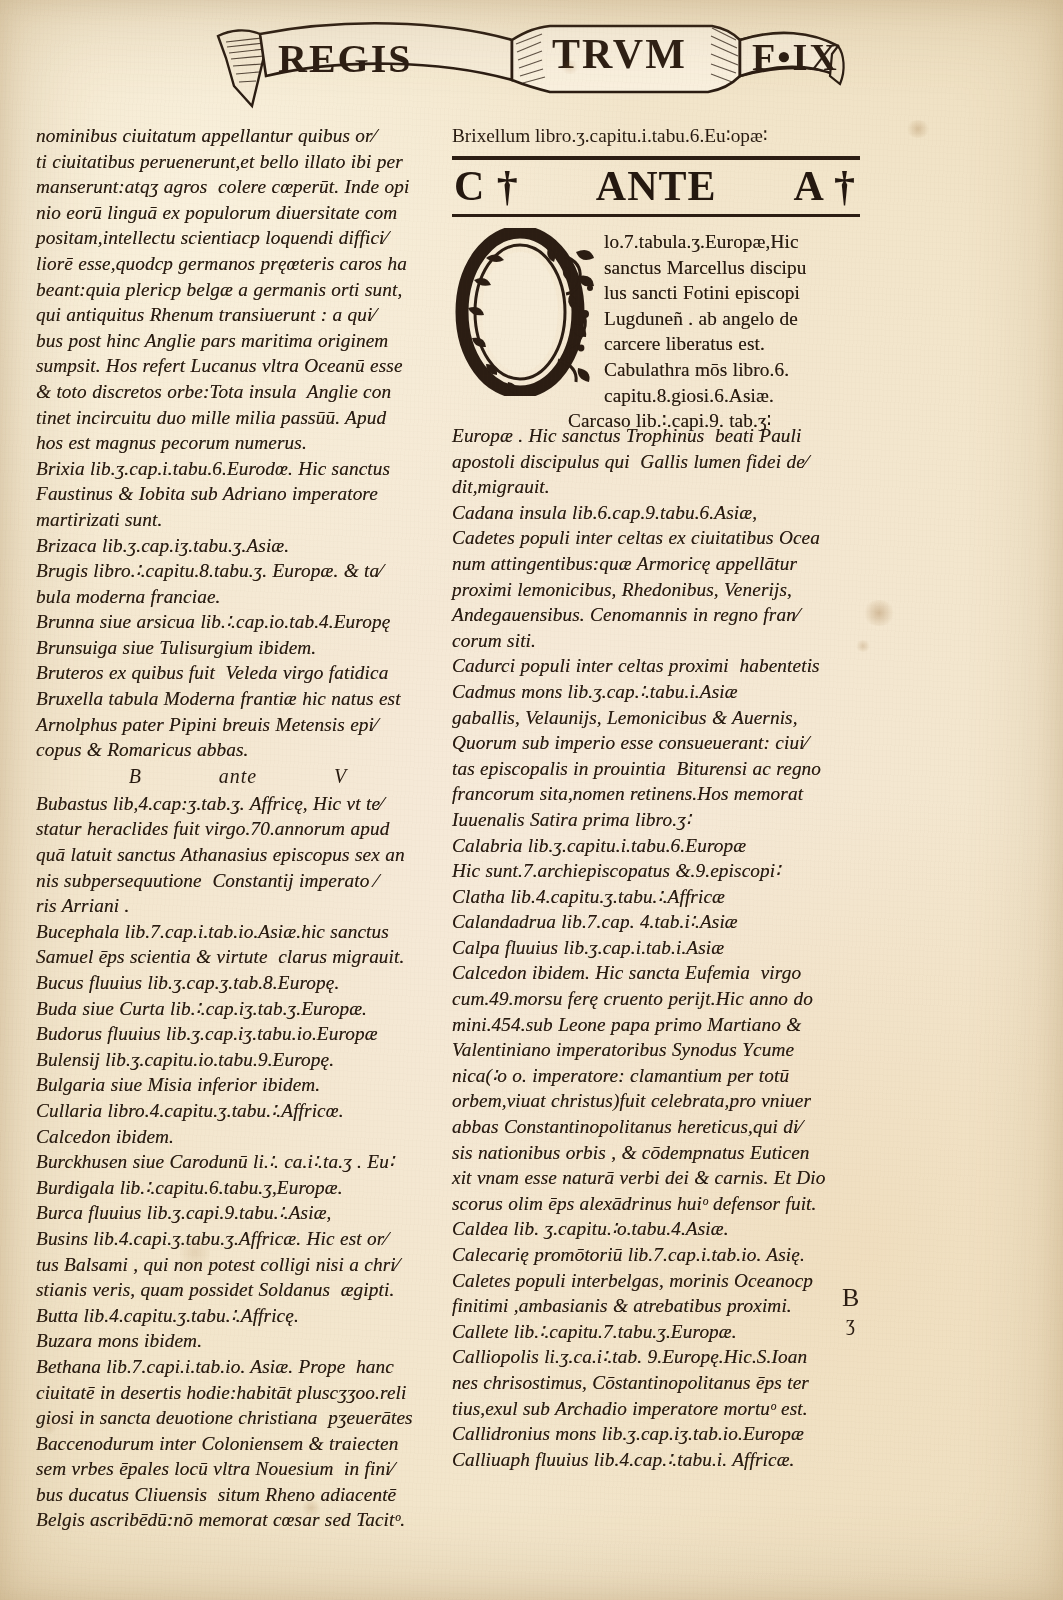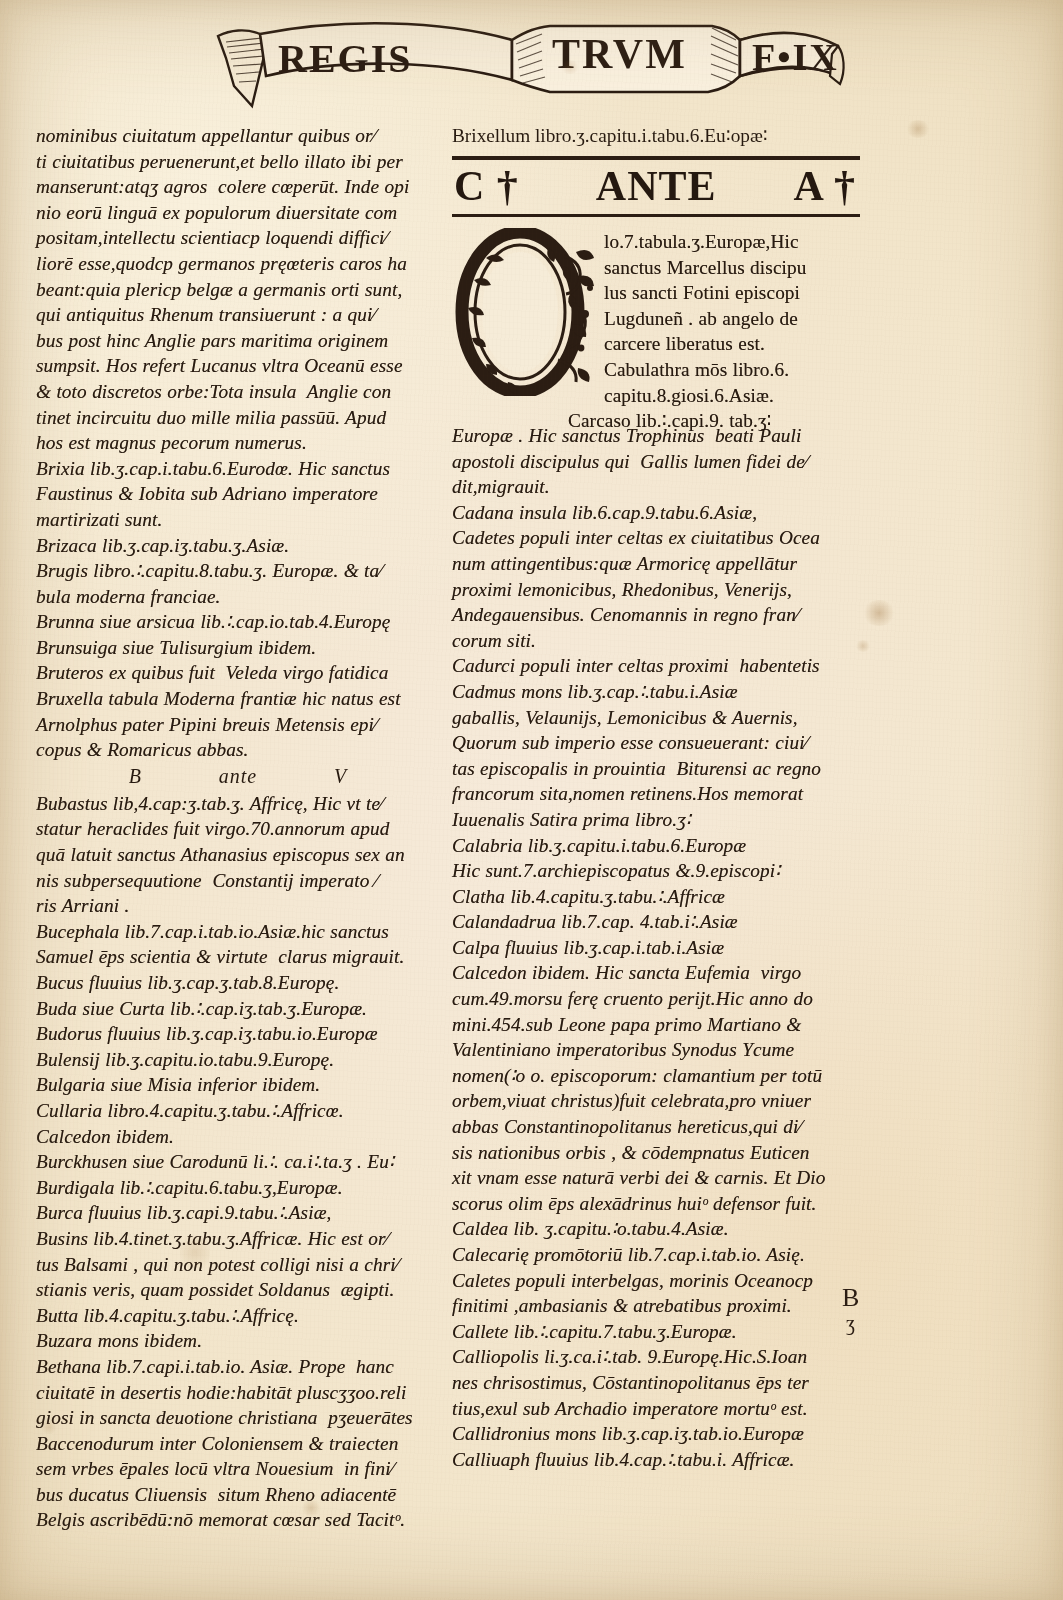--- a/index.html
+++ b/index.html
@@ -250,21 +250,21 @@
           <div class="ln">Bucus fluuius lib.ʒ.cap.ʒ.tab.8.Europę.</div>
           <div class="ln">Buda siue Curta lib.∶.cap.iʒ.tab.ʒ.Europæ.</div>
           <div class="ln">Budorus fluuius lib.ʒ.cap.iʒ.tabu.io.Europæ</div>
           <div class="ln">Bulensij lib.ʒ.capitu.io.tabu.9.Europę.</div>
           <div class="ln">Bulgaria siue Misia inferior ibidem.</div>
           <div class="ln">Cullaria libro.4.capitu.ʒ.tabu.∶.Affricœ.</div>
           <div class="ln">Calcedon ibidem.</div>
           <div class="ln">Burckhusen siue Carodunū li.∶. ca.i∶.ta.ʒ . Eu∶</div>
           <div class="ln">Burdigala lib.∶.capitu.6.tabu.ʒ,Europæ.</div>
           <div class="ln">Burca fluuius lib.ʒ.capi.9.tabu.∶.Asiæ,</div>
-          <div class="ln">Busins lib.4.tinet.ʒ.tabu.ʒ.Affricæ. Hic est or⁄</div>
+          <div class="ln">Busins lib.4.capi.ʒ.tabu.ʒ.Affricæ. Hic est or⁄</div>
           <div class="ln">tus Balsami , qui non potest colligi nisi a chri⁄</div>
           <div class="ln">stianis veris, quam possidet Soldanus  ægipti.</div>
           <div class="ln">Butta lib.4.capitu.ʒ.tabu.∶.Affricę.</div>
           <div class="ln">Buzara mons ibidem.</div>
           <div class="ln">Bethana lib.7.capi.i.tab.io. Asiæ. Prope  hanc</div>
           <div class="ln">ciuitatē in desertis hodie:habitāt pluscʒʒoo.reli</div>
           <div class="ln">giosi in sancta deuotione christiana  pʒeuerātes</div>
           <div class="ln">Baccenodurum inter Coloniensem &amp; traiecten</div>
           <div class="ln">sem vrbes ēpales locū vltra Nouesium  in fini⁄</div>
           <div class="ln">bus ducatus Cliuensis  situm Rheno adiacentē</div>
@@ -292,21 +292,21 @@
           <div class="ln">Iuuenalis Satira prima libro.ʒ∶</div>
           <div class="ln">Calabria lib.ʒ.capitu.i.tabu.6.Europæ</div>
           <div class="ln">Hic sunt.7.archiepiscopatus &amp;.9.episcopi∶</div>
           <div class="ln">Clatha lib.4.capitu.ʒ.tabu.∶.Affricæ</div>
           <div class="ln">Calandadrua lib.7.cap. 4.tab.i∶.Asiæ</div>
           <div class="ln">Calpa fluuius lib.ʒ.cap.i.tab.i.Asiæ</div>
           <div class="ln">Calcedon ibidem. Hic sancta Eufemia  virgo</div>
           <div class="ln">cum.49.morsu ferę cruento perijt.Hic anno do</div>
           <div class="ln">mini.454.sub Leone papa primo Martiano &amp;</div>
           <div class="ln">Valentiniano imperatoribus Synodus Ycume</div>
-          <div class="ln">nomen(∶o o. episcoporum: clamantium per totū</div>
+          <div class="ln">nica(∶o o. imperatore: clamantium per totū</div>
           <div class="ln">orbem,viuat christus)fuit celebrata,pro vniuer</div>
           <div class="ln">abbas Constantinopolitanus hereticus,qui di⁄</div>
           <div class="ln">sis nationibus orbis , &amp; cōdempnatus Euticen</div>
           <div class="ln">xit vnam esse naturā verbi dei &amp; carnis. Et Dio</div>
           <div class="ln">scorus olim ēps alexādrinus huiᵒ defensor fuit.</div>
           <div class="ln">Caldea lib. ʒ.capitu.∶o.tabu.4.Asiæ.</div>
           <div class="ln">Calecarię promōtoriū lib.7.cap.i.tab.io. Asię.</div>
           <div class="ln">Caletes populi interbelgas, morinis Oceanocp</div>
           <div class="ln">finitimi ,ambasianis &amp; atrebatibus proximi.</div>
           <div class="ln">Callete lib.∶.capitu.7.tabu.ʒ.Europæ.</div>

